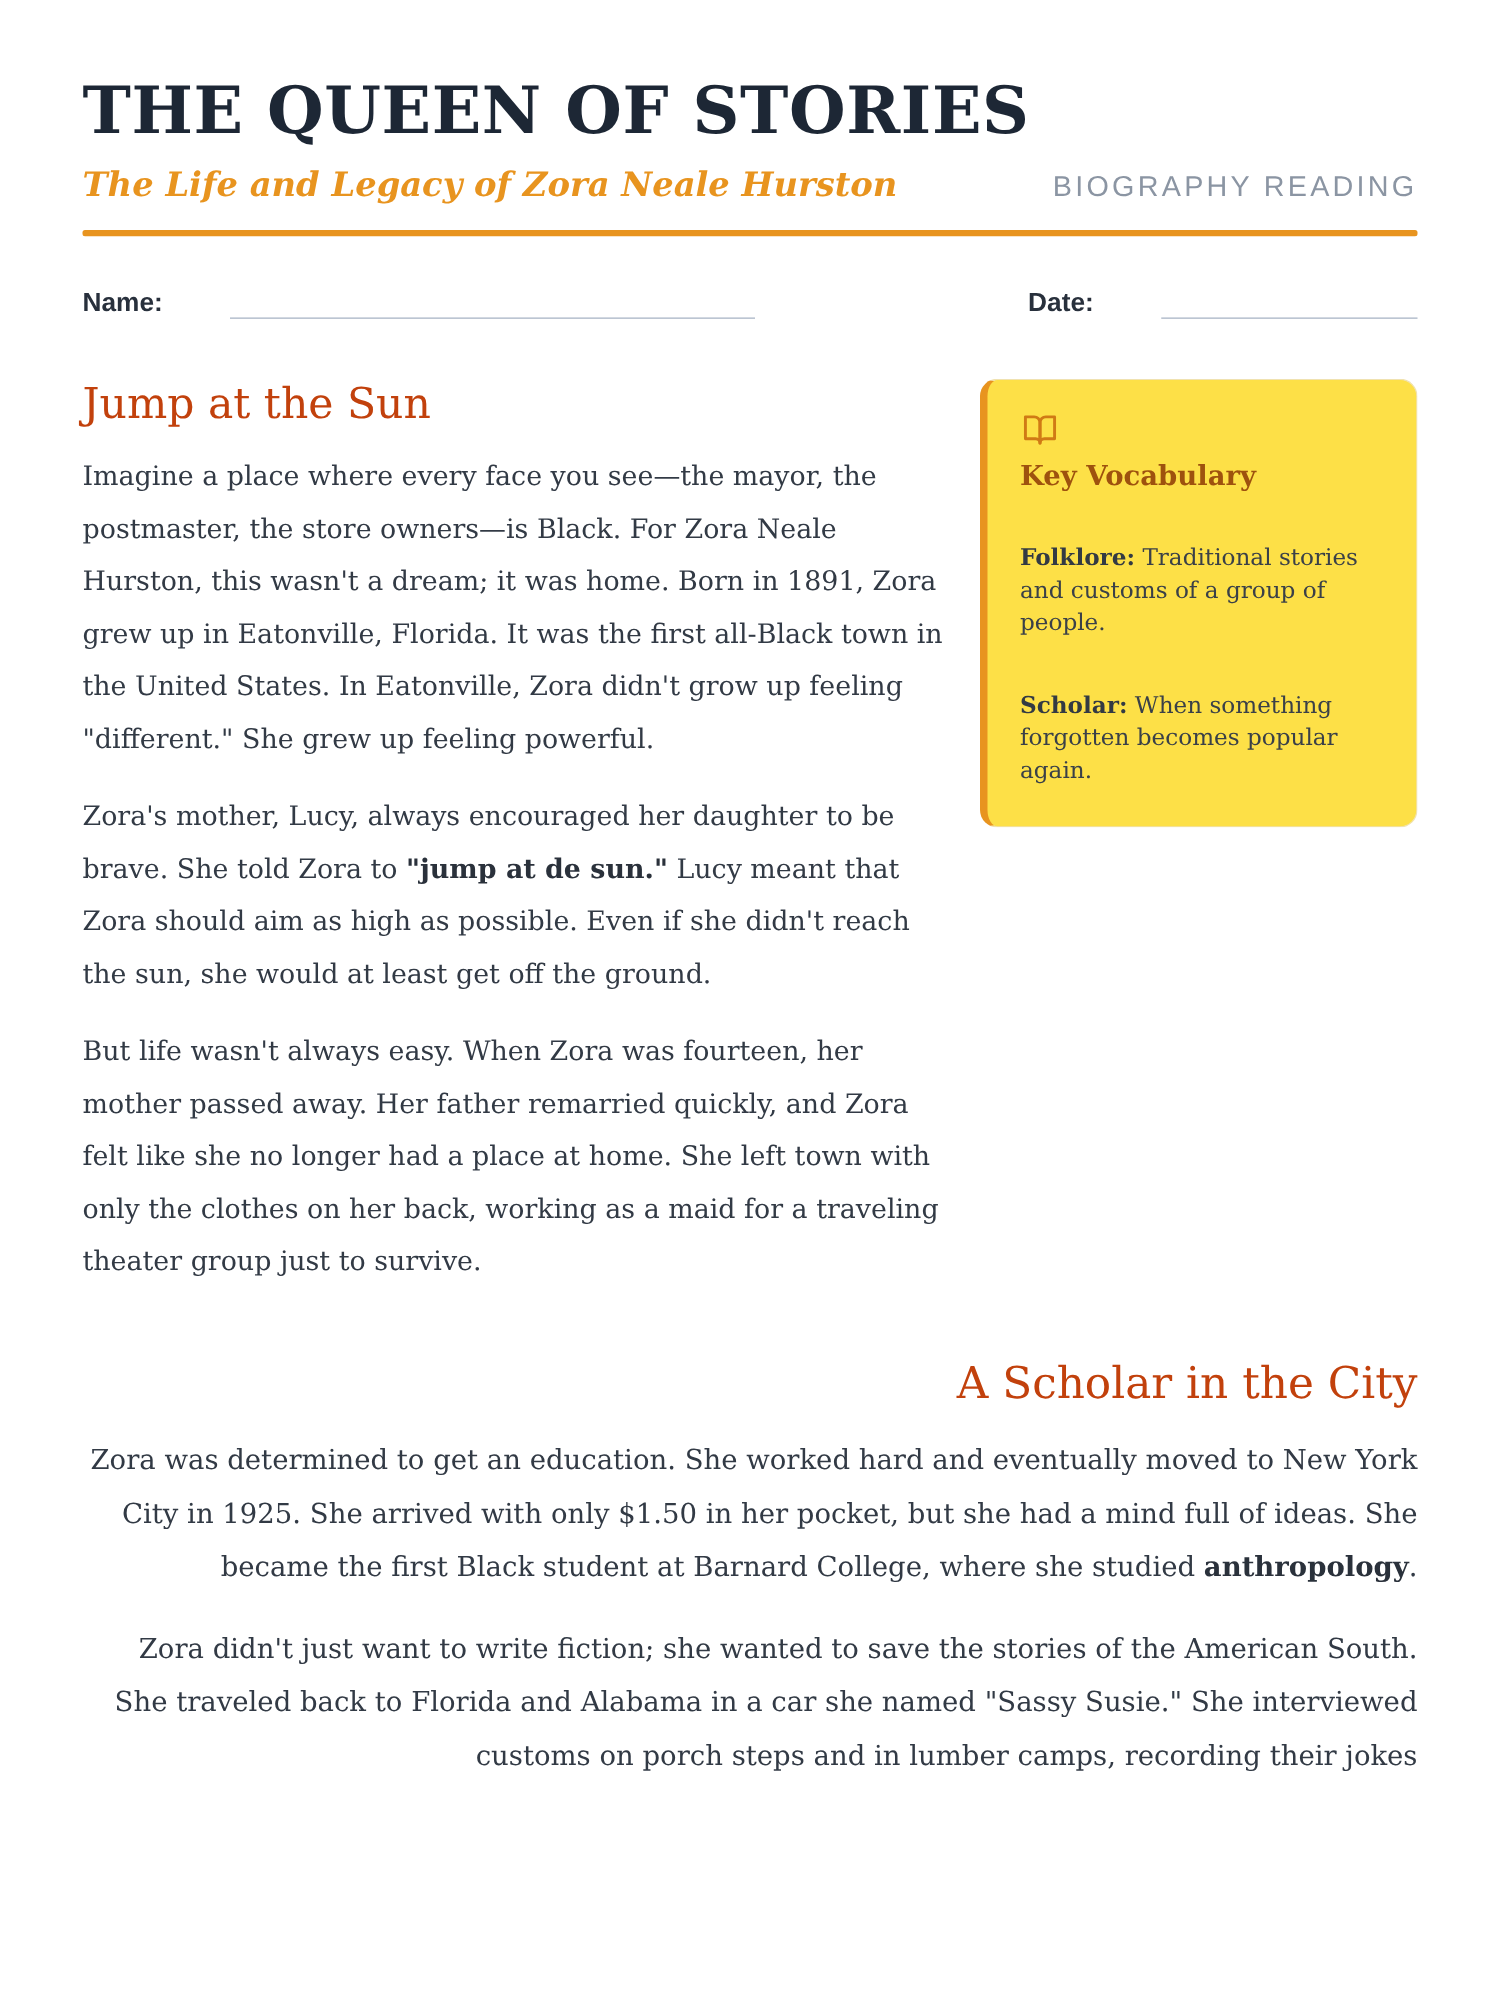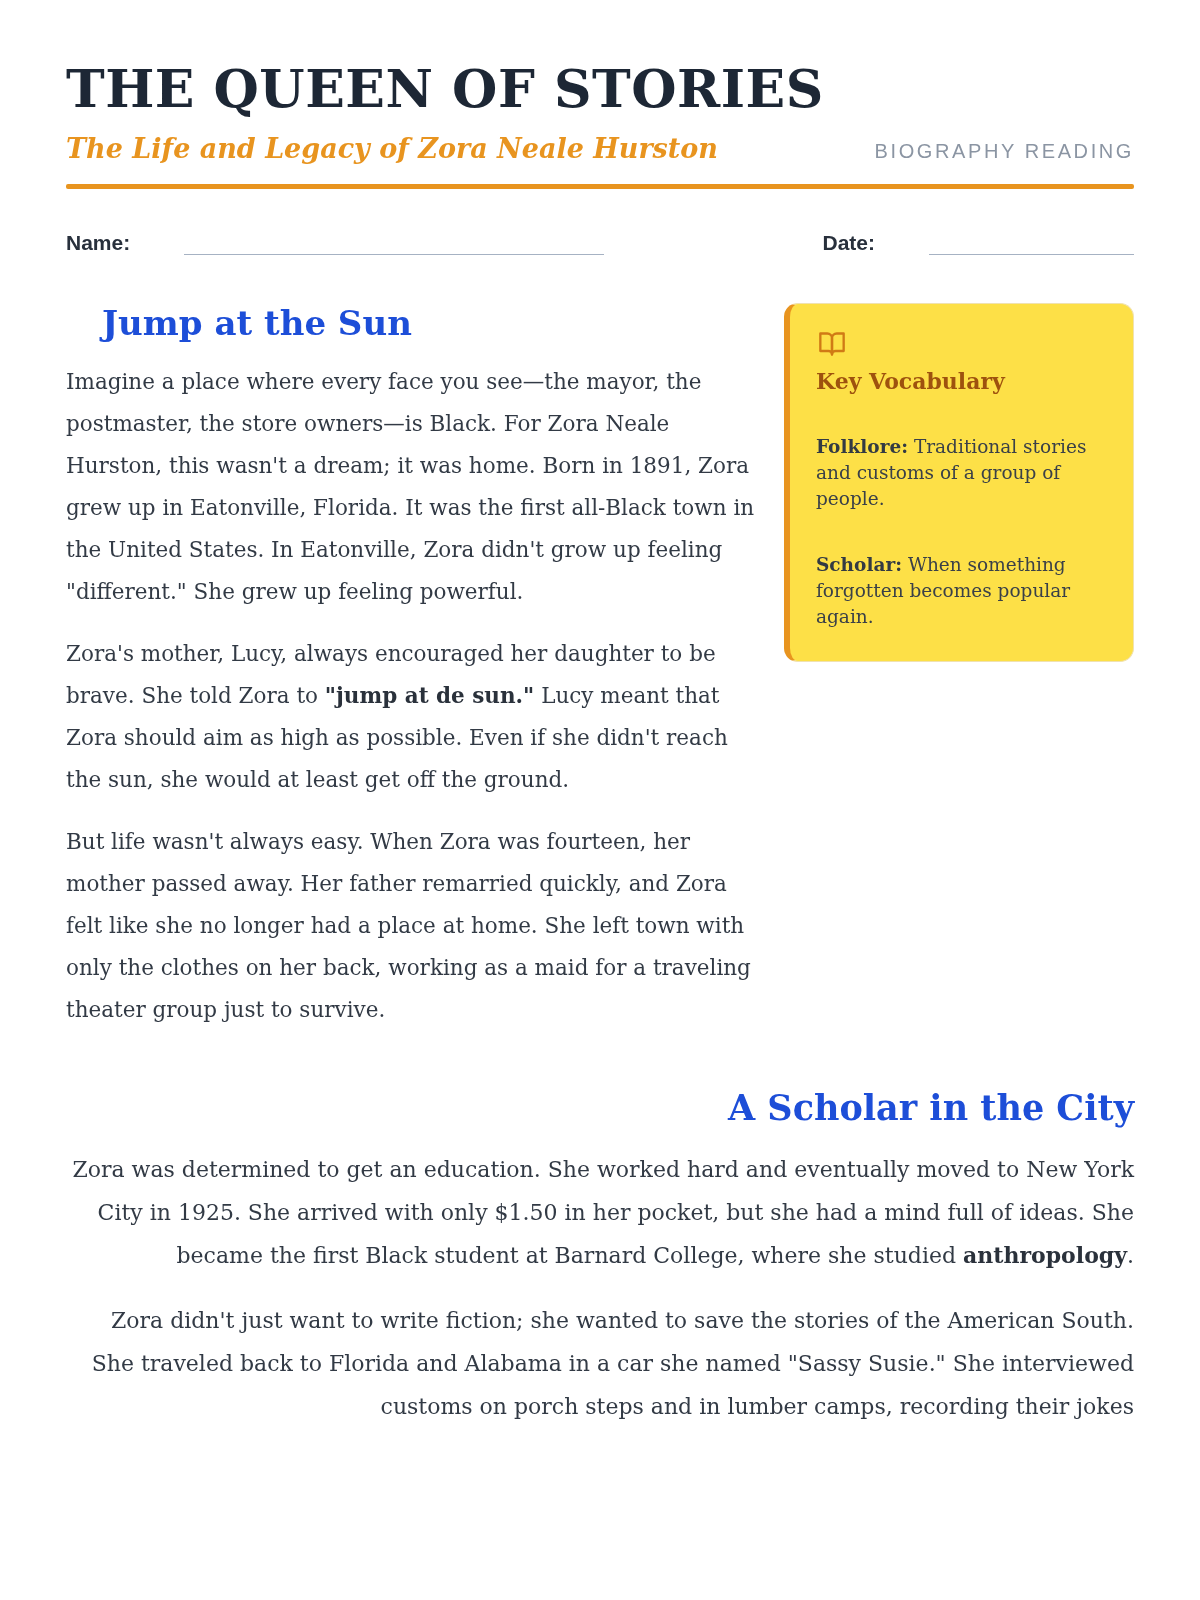--- a/index.html
+++ b/index.html
@@ -4,35 +4,35 @@
 <style>
   * { margin:0; padding:0; box-sizing:border-box; }
   html, body { width:1200px; height:1600px; overflow:hidden; background:#ffffff; }
   body { font-family:"DejaVu Serif", serif; color:#323a45; }
   .page { width:1200px; height:1432px; padding:62px 66px 0 66px; overflow:hidden; }
 
   
   .title { font-size:52px; font-weight:700; color:#1d2735; line-height:1.05; letter-spacing:0.5px; }
   .sub-row { display:flex; justify-content:space-between; align-items:baseline; margin-top:16px;gap:48px; }
   .subtitle { font-size:27px; font-weight:700; font-style:italic; color:#e8941f; }
-  .tag { font-family:"Liberation Sans", sans-serif; font-size:20px; letter-spacing:2.6px; color:#8b95a3; font-weight:400; }
+  .tag { font-family:"Liberation Sans", sans-serif; font-size:23px; letter-spacing:2.6px; color:#8b95a3; font-weight:400; }
   .rule { height:5px; background:#e8941f; margin-top:20px; border-radius:2px; }
 
   
   .fields { display:flex; align-items:flex-end; margin-top:42px;
             font-family:"Liberation Sans", sans-serif; font-size:21px; font-weight:700; color:#28303c; }
   .field-group { display:flex; align-items:flex-end;gap:44px; }
   .write-line { border-bottom:1.6px solid #a6b2c3; height:1.1em; display:inline-block; }
   .name-line { width:420px; margin-left:10px; }
   .date-group { margin-left:auto; }
   .date-line { width:205px; margin-left:10px; }
 
   
   .content { display:grid; grid-template-columns:1fr 350px; column-gap:24px; margin-top:48px; }
-  h2.section-heading { font-size:34px; font-weight:700; color:#1d4ed8; margin-bottom:18px;margin-left:36px; }
+  h2.section-heading { font-size:34px; font-weight:400; color:#c2410c; margin-bottom:18px; }
   p.body-text { font-size:21.5px; line-height:42px; margin-bottom:20px; color:#323a45; }
   p.body-text strong { font-weight:700; color:#2a313b; }
 
   
   .vocab-box { background:#fde047; border:1px solid #f0e2b0; border-left:6px solid #e8941f;
                border-radius:14px; padding:26px 28px 22px 26px; align-self:start; }
   .vocab-icon { display:block; margin-bottom:10px; }
   .vocab-icon svg { width:32px; height:28px; display:block; }
   .vocab-heading { font-size:22px; font-weight:700; color:#9e520e; margin-bottom:10px; }
   .vocab-item { font-size:18.5px; line-height:26px; color:#3a4048; margin-bottom:9px;margin-top:40px; }

